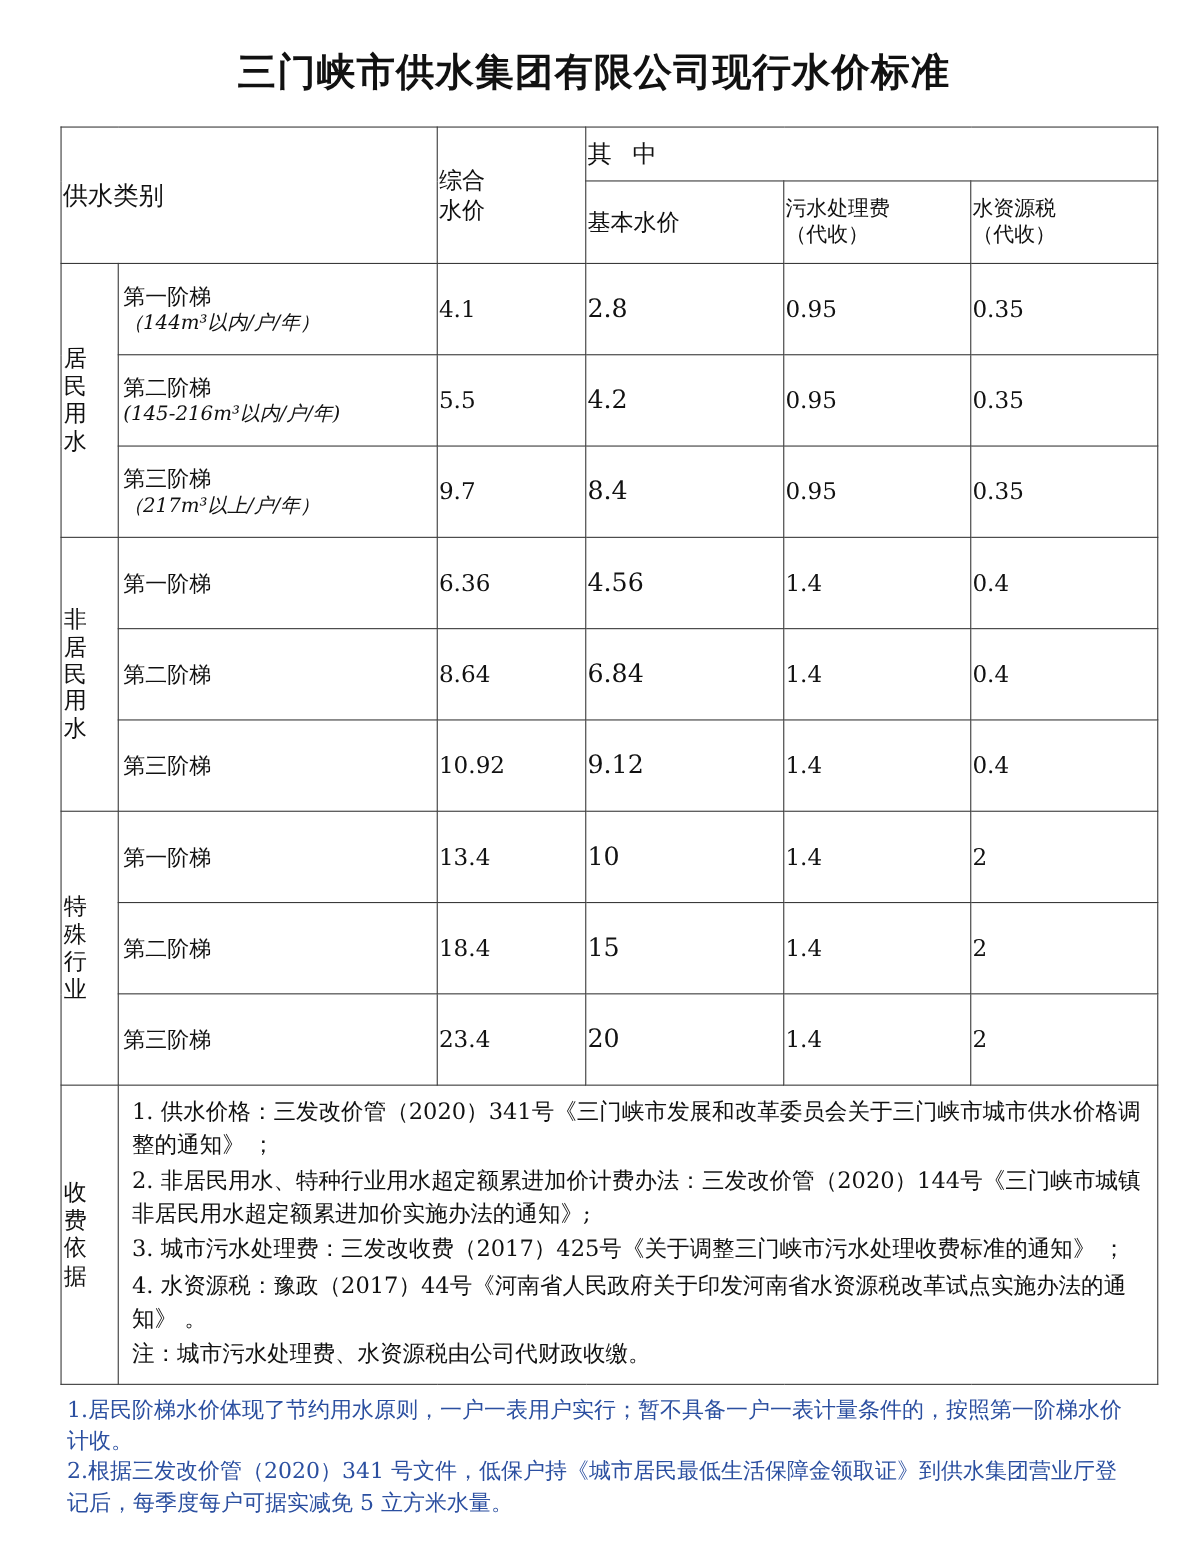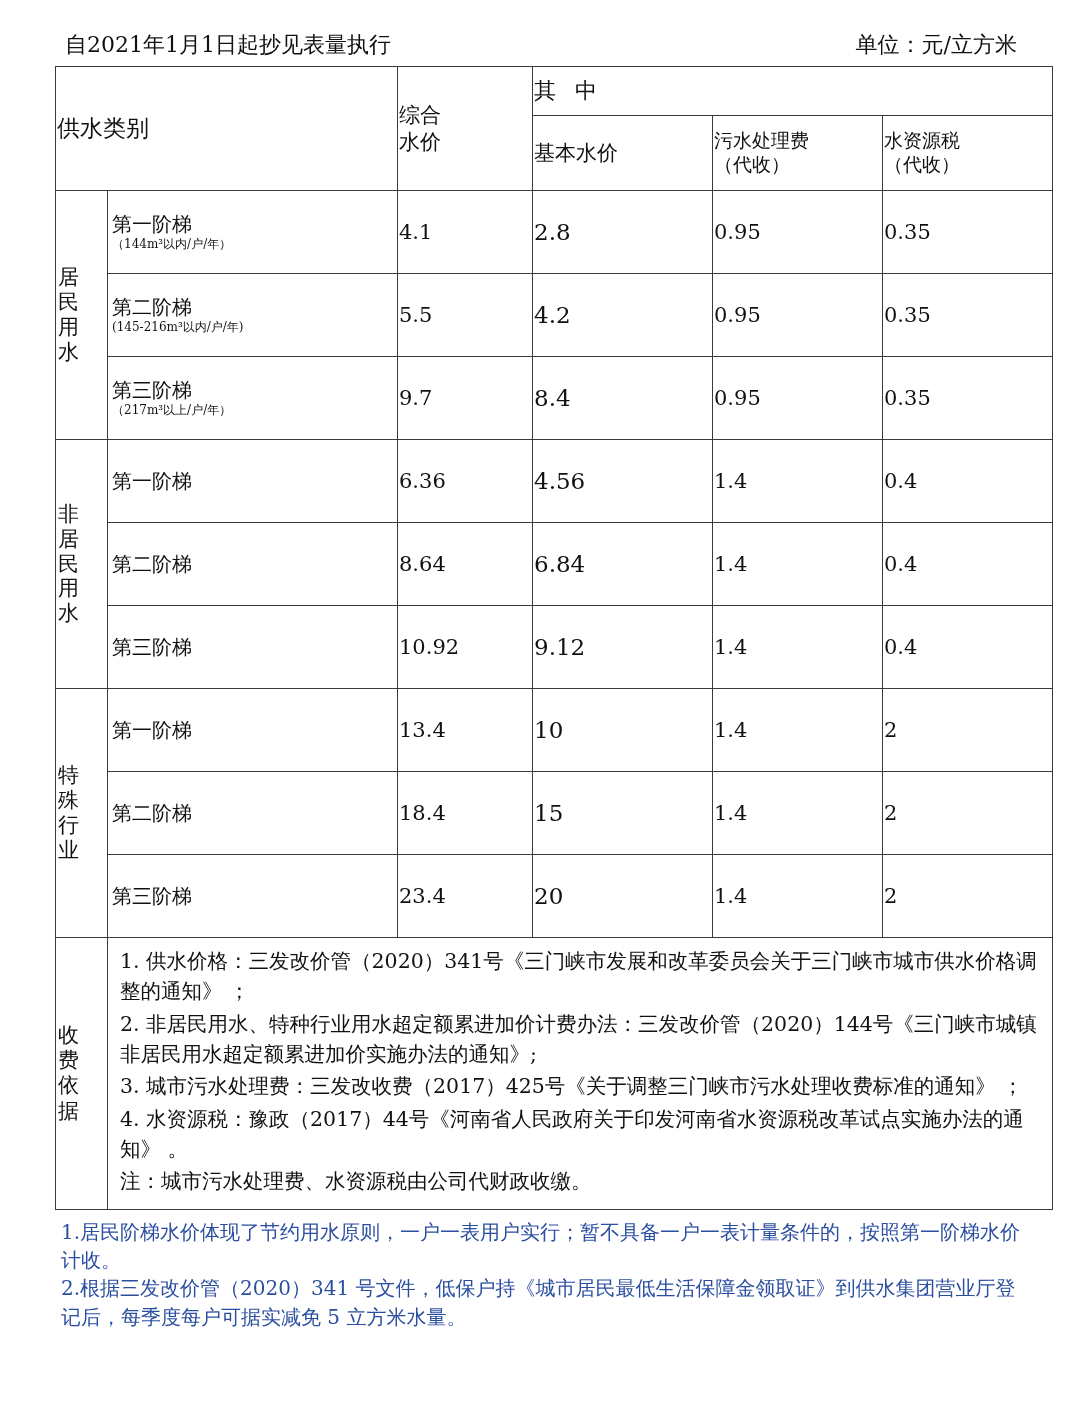--- a/index.html
+++ b/index.html
@@ -83,21 +83,22 @@
   }
   .cat-vert span {
     display: block;
   }
   .tier {
     font-size: 20px;
     line-height: 1.3;
     padding: 8px 4px;
   }
   .tier .sub {
-    font-size: 12px;
+    font-size: 18px;
+    font-style: italic;
   }
   .num {
     font-size: 21px;
   }
   .num-red {
     font-size: 23px;
     color: #d00000;
     font-weight: bold;
   }
   tr.row-res td { height: 66px; }
@@ -130,25 +131,22 @@
     color: #2b4fa0;
   }
   .notes .note-title { margin: 0 0 2px 0; }
   .notes p { margin: 0; }
 </style>
 </head>
 <body>
 
 <div class="page">
 
-
-  <div class="subhead">
-    <div>自2021年1月1日起抄见表量执行</div>
-    <div>单位：元/立方米</div>
-  </div>
+  <div class="doc-title">三门峡市供水集团有限公司现行水价标准</div>
+
 
   <table class="rate">
     <colgroup>
       <col style="width:52px">
       <col style="width:290px">
       <col style="width:135px">
       <col style="width:180px">
       <col style="width:170px">
       <col style="width:170px">
     </colgroup>

